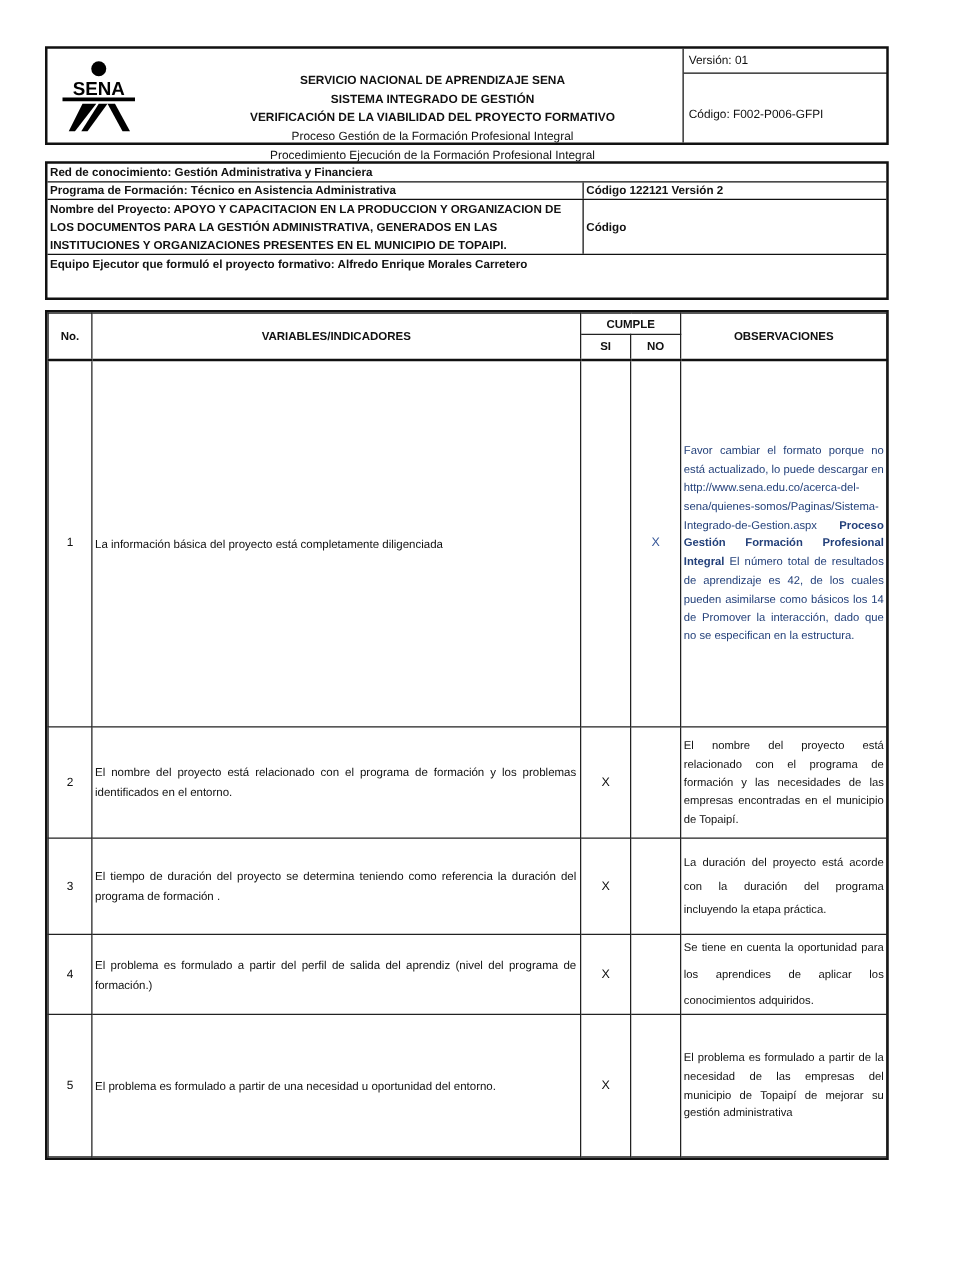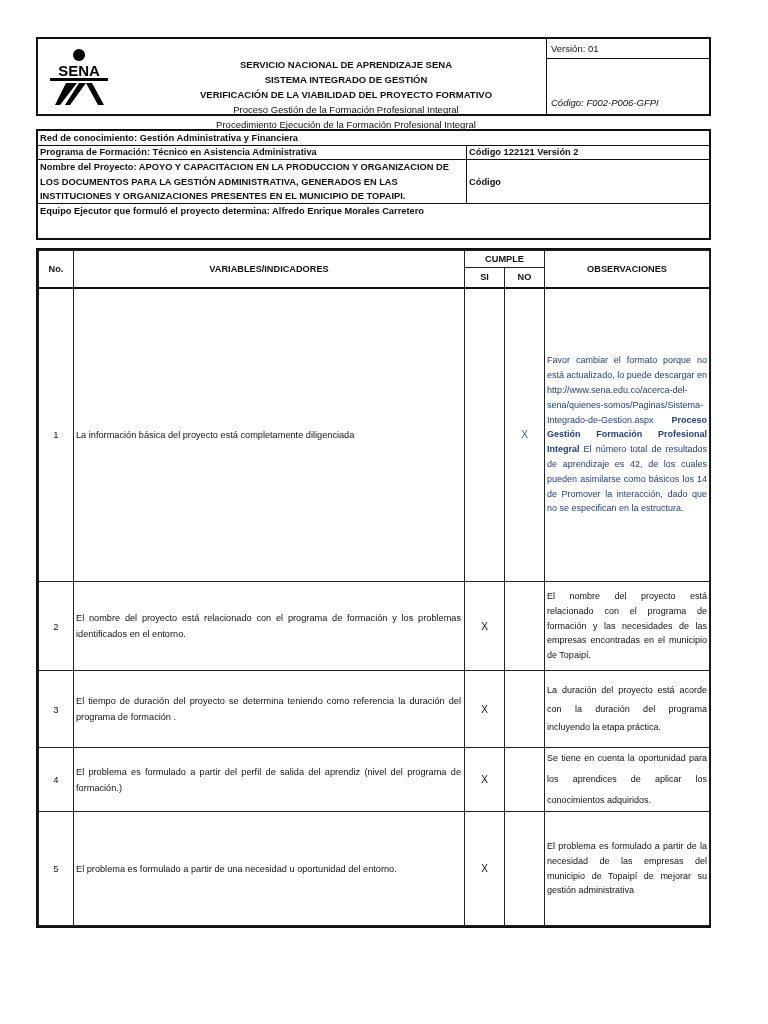--- a/index.html
+++ b/index.html
@@ -10,21 +10,21 @@
 
     
     .hdr { left: 36px; top: 37px; width: 675px; height: 79px; border: 2px solid #111; }
     .hdr .logo { left: 8px; top: 8px; width: 66px; height: 60px; }
     .hdr .center { left: 80px; top: 0; width: 456px; height: 75px; text-align: center; font-size: 9.5px; line-height: 15px; padding-top: 18px; }
     .hdr .center .b { font-weight: bold; }
     .hdr .right { left: 508px; top: 0; width: 163px; height: 75px; border-left: 1.5px solid #111; }
     .hdr .right .cell { position: absolute; left: 0; width: 163px; font-size: 9.5px; padding-left: 4px; display: flex; align-items: center; }
     .hdr .right .c1 { top: 0; height: 20px; border-bottom: 1px solid #111; }
     .hdr .right .c2 { top: 20px; height: 31px; border-bottom: 1px solid #111; }
-    .hdr .right .c3 { top: 51px; height: 24px; font-style: italic; }
+    .hdr .right .c3 { top: 40px; height: 24px; }
 
     
     .info { left: 36px; top: 129px; width: 675px; height: 111px; border: 2px solid #111; font-size: 9.3px; font-weight: bold; text-decoration: underline; }
     .info .row { position: absolute; left: 0; width: 671px; border-bottom: 1px solid #111; }
     .info .r1 { top: 0; height: 15px; padding-left: 2px; line-height: 14px; }
     .info .r2 { top: 15px; height: 14px; line-height: 13px; }
     .info .r3 { top: 29px; height: 44px; }
     .info .r4 { top: 73px; height: 34px; border-bottom: none; padding-left: 2px; line-height: 14px; }
     .info .lcell { position: absolute; left: 0; top: 0; width: 428px; height: 100%; padding-left: 2px; }
     .info .rcell { position: absolute; left: 428px; top: 0; width: 292px; height: 100%; border-left: 1px solid #111; padding-left: 2px; display: flex; align-items: center; }
@@ -82,21 +82,21 @@
 <div class="abs info">
   <div class="row r1">Red de conocimiento: Gestión Administrativa y Financiera</div>
   <div class="row r2">
     <div class="lcell">Programa de Formación: Técnico en Asistencia Administrativa</div>
     <div class="rcell">Código 122121 Versión 2</div>
   </div>
   <div class="row r3">
     <div class="lcell">Nombre del Proyecto:  APOYO Y CAPACITACION EN LA PRODUCCION Y ORGANIZACION DE LOS DOCUMENTOS PARA LA GESTIÓN ADMINISTRATIVA,  GENERADOS EN LAS INSTITUCIONES Y ORGANIZACIONES PRESENTES EN EL MUNICIPIO DE TOPAIPI.</div>
     <div class="rcell">Código</div>
   </div>
-  <div class="row r4">Equipo Ejecutor que formuló el proyecto determina: Alfredo Enrique Morales Carretero</div>
+  <div class="row r4">Equipo Ejecutor que formuló el proyecto formativo: Alfredo Enrique Morales Carretero</div>
 </div>
 
 <div class="abs tbl">
   <table>
     <colgroup>
       <col class="col-no">
         <col class="col-var">
         <col class="col-si">
         <col class="col-no2">
         <col class="col-obs">

